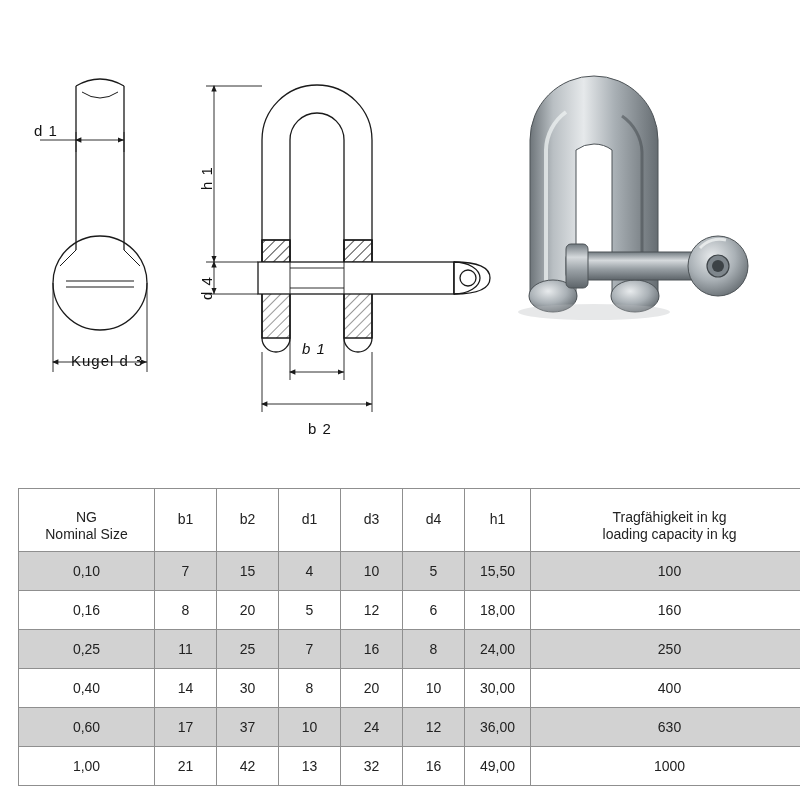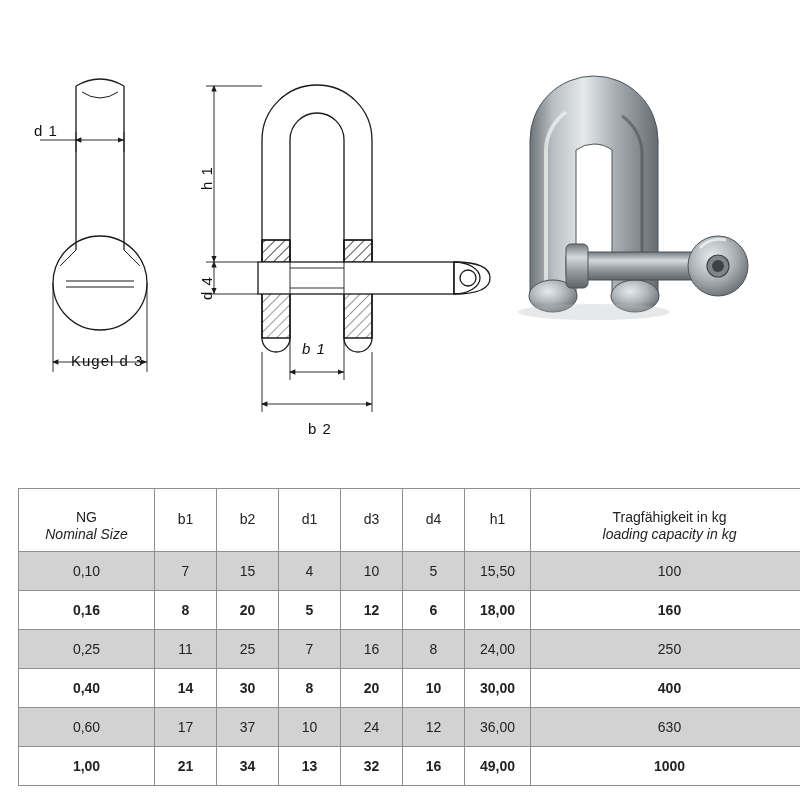--- a/index.html
+++ b/index.html
@@ -64,23 +64,23 @@
     height: 38px;
     font-weight: normal;
     color: #222;
   }
   table.spec thead th {
     height: 62px;
     background: #ffffff;
     line-height: 1.25;
   }
   .hdr-line1 { display: block; font-style: normal; margin-top: 12px; }
-  .hdr-line2 { display: block; font-style: italic; }
+  .hdr-line2 { display: block; }
   tr.shade td { background: #d2d2d2; text-align: center; }
-  tr.plain td { background: #ffffff; font-weight: bold; }
+  tr.plain td { background: #ffffff; }
 
   
   col.c-ng  { width: 136px; }
   col.c-sm  { width: 62px; }
   col.c-h1  { width: 66px; }
   col.c-cap { width: 278px; }
 </style>
 </head>
 <body>
 
@@ -327,21 +327,21 @@
           <td>37</td>
           <td>10</td>
           <td>24</td>
           <td>12</td>
           <td>36,00</td>
           <td>630</td>
         </tr>
         <tr class="plain">
           <td>1,00</td>
           <td>21</td>
-          <td>34</td>
+          <td>42</td>
           <td>13</td>
           <td>32</td>
           <td>16</td>
           <td>49,00</td>
           <td>1000</td>
         </tr>
       </tbody>
     </table>
   </div>
 

